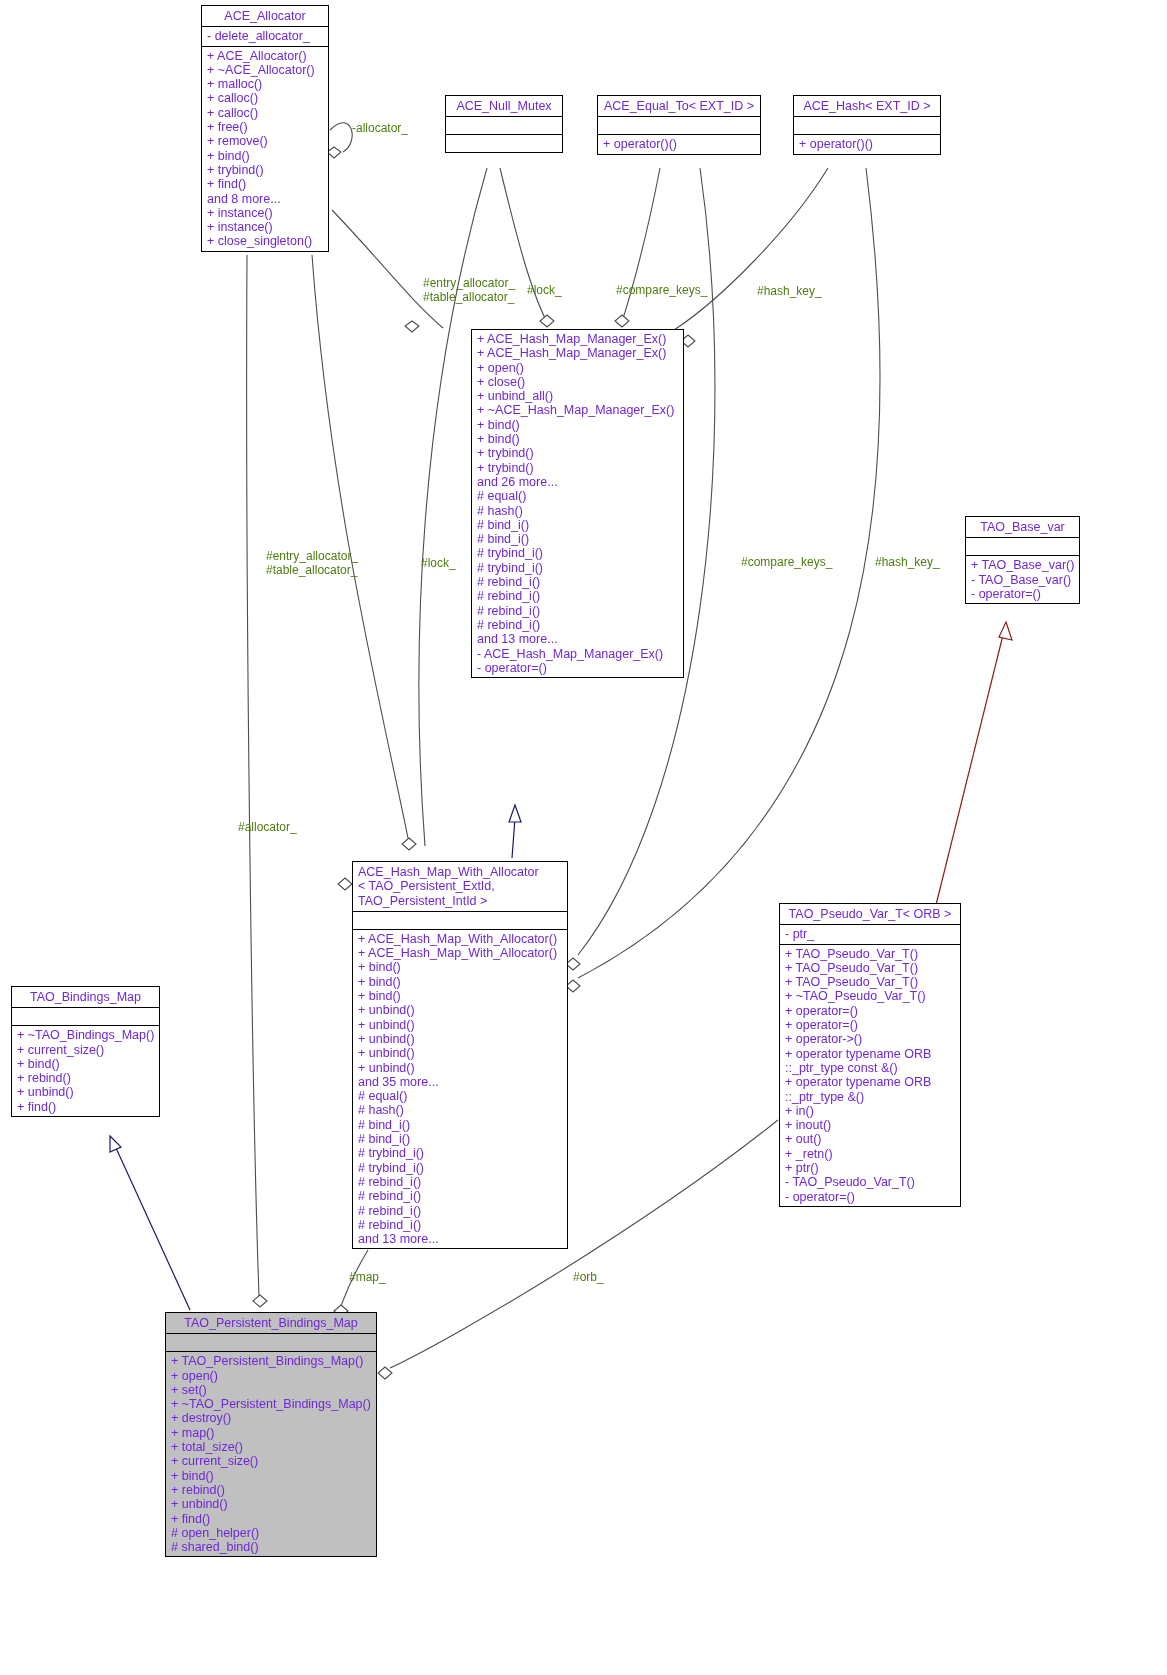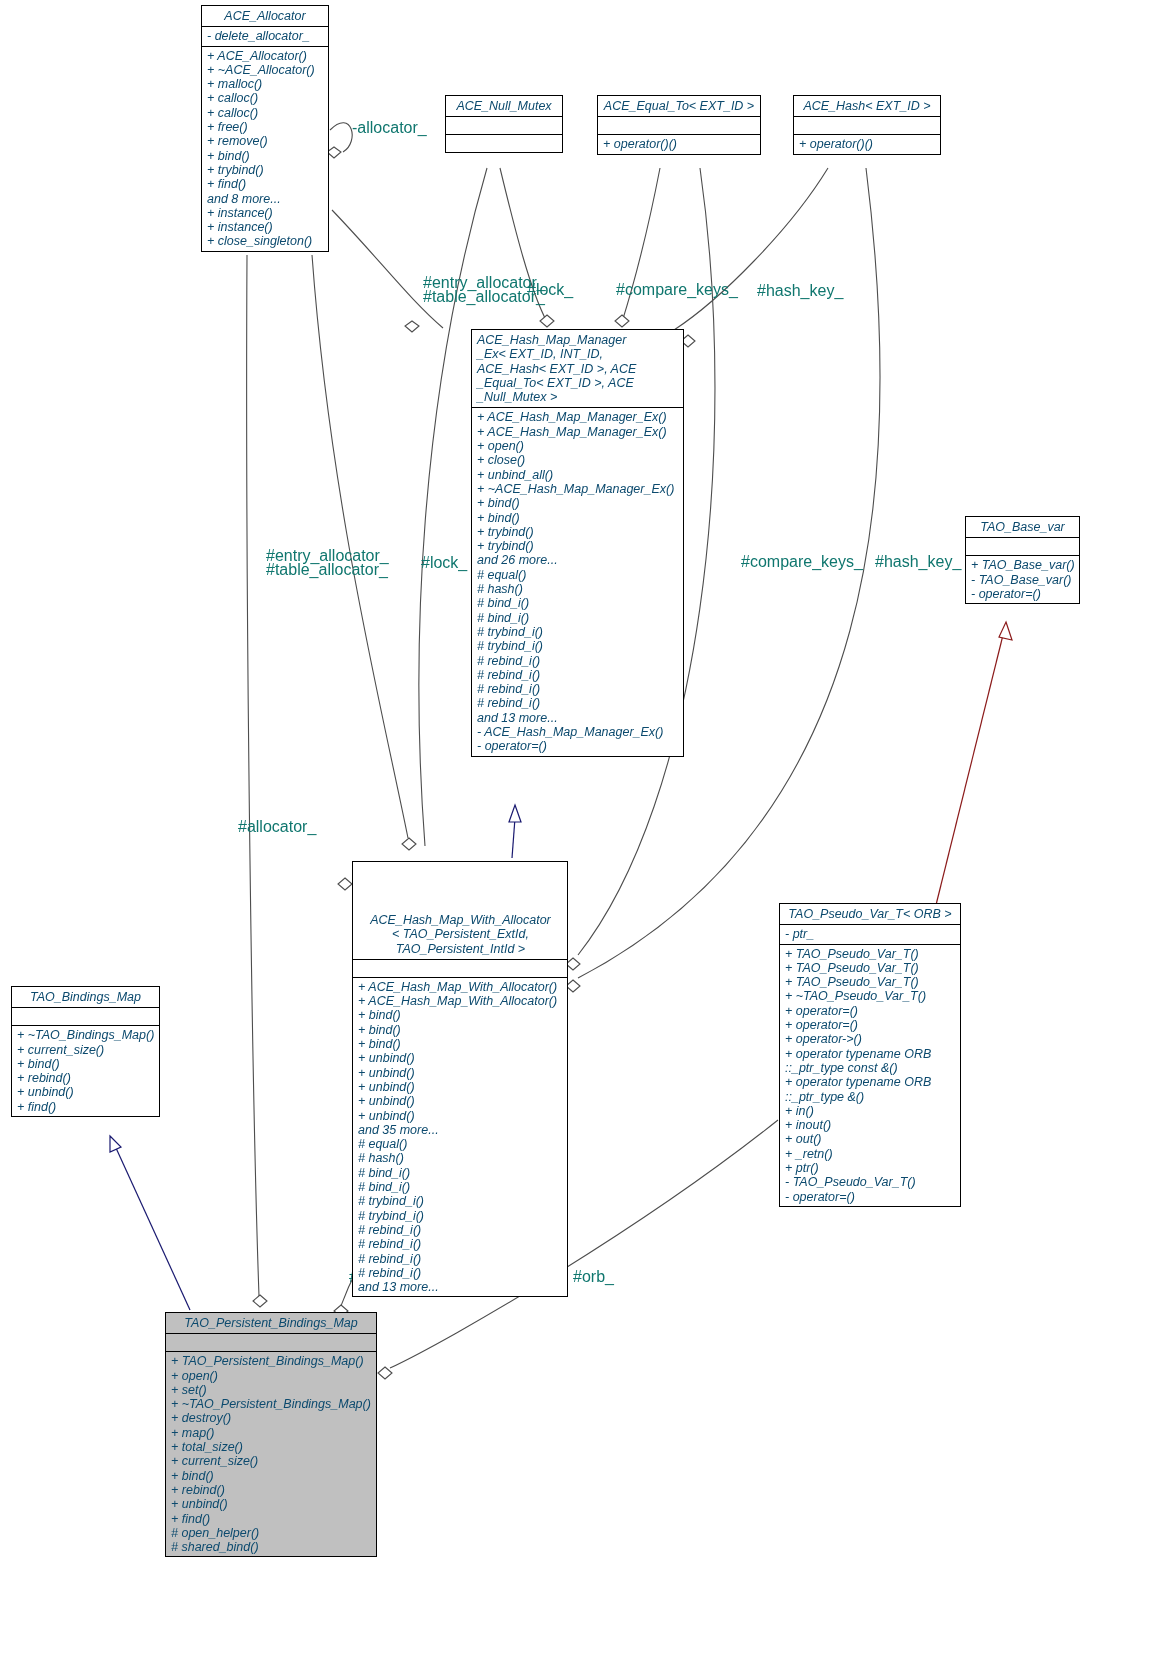--- a/index.html
+++ b/index.html
@@ -27,23 +27,22 @@
     height: 1675px;
     pointer-events: none;
   }
   .uml-box {
     position: absolute;
     border: 1px solid #000000;
     background: #ffffff;
     box-sizing: border-box;
     font-size: 12.5px;
     line-height: 14.3px;
-    color: #0c4a6e;
+    color: #6d28d9;
     z-index: 5;
-    font-style: italic;
   }
   .uml-box.filled {
     background: #c0c0c0;
   }
   .box-title {
     text-align: center;
     padding: 3px 4px 3px 4px;
     border-bottom: 1px solid #000000;
     white-space: pre-line;
   }
@@ -54,23 +53,23 @@
   }
   .box-ops {
     padding: 2px 4px 2px 5px;
     min-height: 13px;
   }
   .box-attrs div, .box-ops div {
     white-space: pre;
   }
   .edge-label {
     position: absolute;
-    font-size: 16px;
+    font-size: 12px;
     line-height: 14px;
-    color: #0f766e;
+    color: #4d7c0f;
     white-space: pre-line;
     z-index: 4;
     background: transparent;
   }
 </style>
 </head>
 <body>
 
 <div id="canvas">
 
@@ -170,25 +169,20 @@
 
   <div class="uml-box" style="left:793px; top:95px; width:148px;">
     <div class="box-title">ACE_Hash&lt; EXT_ID &gt;</div>
     <div class="box-attrs"></div>
     <div class="box-ops">
         <div>+ operator()()</div>
       </div>
   </div>
 
   <div class="uml-box" style="left:471px; top:329px; width:213px;">
-    <div class="box-title" style="text-align:left; padding-left:5px;">ACE_Hash_Map_Manager
-_Ex&lt; EXT_ID, INT_ID,
- ACE_Hash&lt; EXT_ID &gt;, ACE
-_Equal_To&lt; EXT_ID &gt;, ACE
-_Null_Mutex &gt;</div>
     <div class="box-ops">
         <div>+ ACE_Hash_Map_Manager_Ex()</div>
         <div>+ ACE_Hash_Map_Manager_Ex()</div>
         <div>+ open()</div>
         <div>+ close()</div>
         <div>+ unbind_all()</div>
         <div>+ ~ACE_Hash_Map_Manager_Ex()</div>
         <div>+ bind()</div>
         <div>+ bind()</div>
         <div>+ trybind()</div>
@@ -204,21 +198,21 @@
         <div># rebind_i()</div>
         <div># rebind_i()</div>
         <div># rebind_i()</div>
         <div>and 13 more...</div>
         <div>- ACE_Hash_Map_Manager_Ex()</div>
         <div>- operator=()</div>
       </div>
   </div>
 
   <div class="uml-box" style="left:352px; top:861px; width:216px;">
-    <div class="box-title" style="text-align:center; padding-left:5px;margin-top:48px;">ACE_Hash_Map_With_Allocator
+    <div class="box-title" style="text-align:left; padding-left:5px;">ACE_Hash_Map_With_Allocator
 &lt; TAO_Persistent_ExtId,
         TAO_Persistent_IntId &gt;</div>
     <div class="box-attrs"></div>
     <div class="box-ops">
         <div>+ ACE_Hash_Map_With_Allocator()</div>
         <div>+ ACE_Hash_Map_With_Allocator()</div>
         <div>+ bind()</div>
         <div>+ bind()</div>
         <div>+ bind()</div>
         <div>+ unbind()</div>

